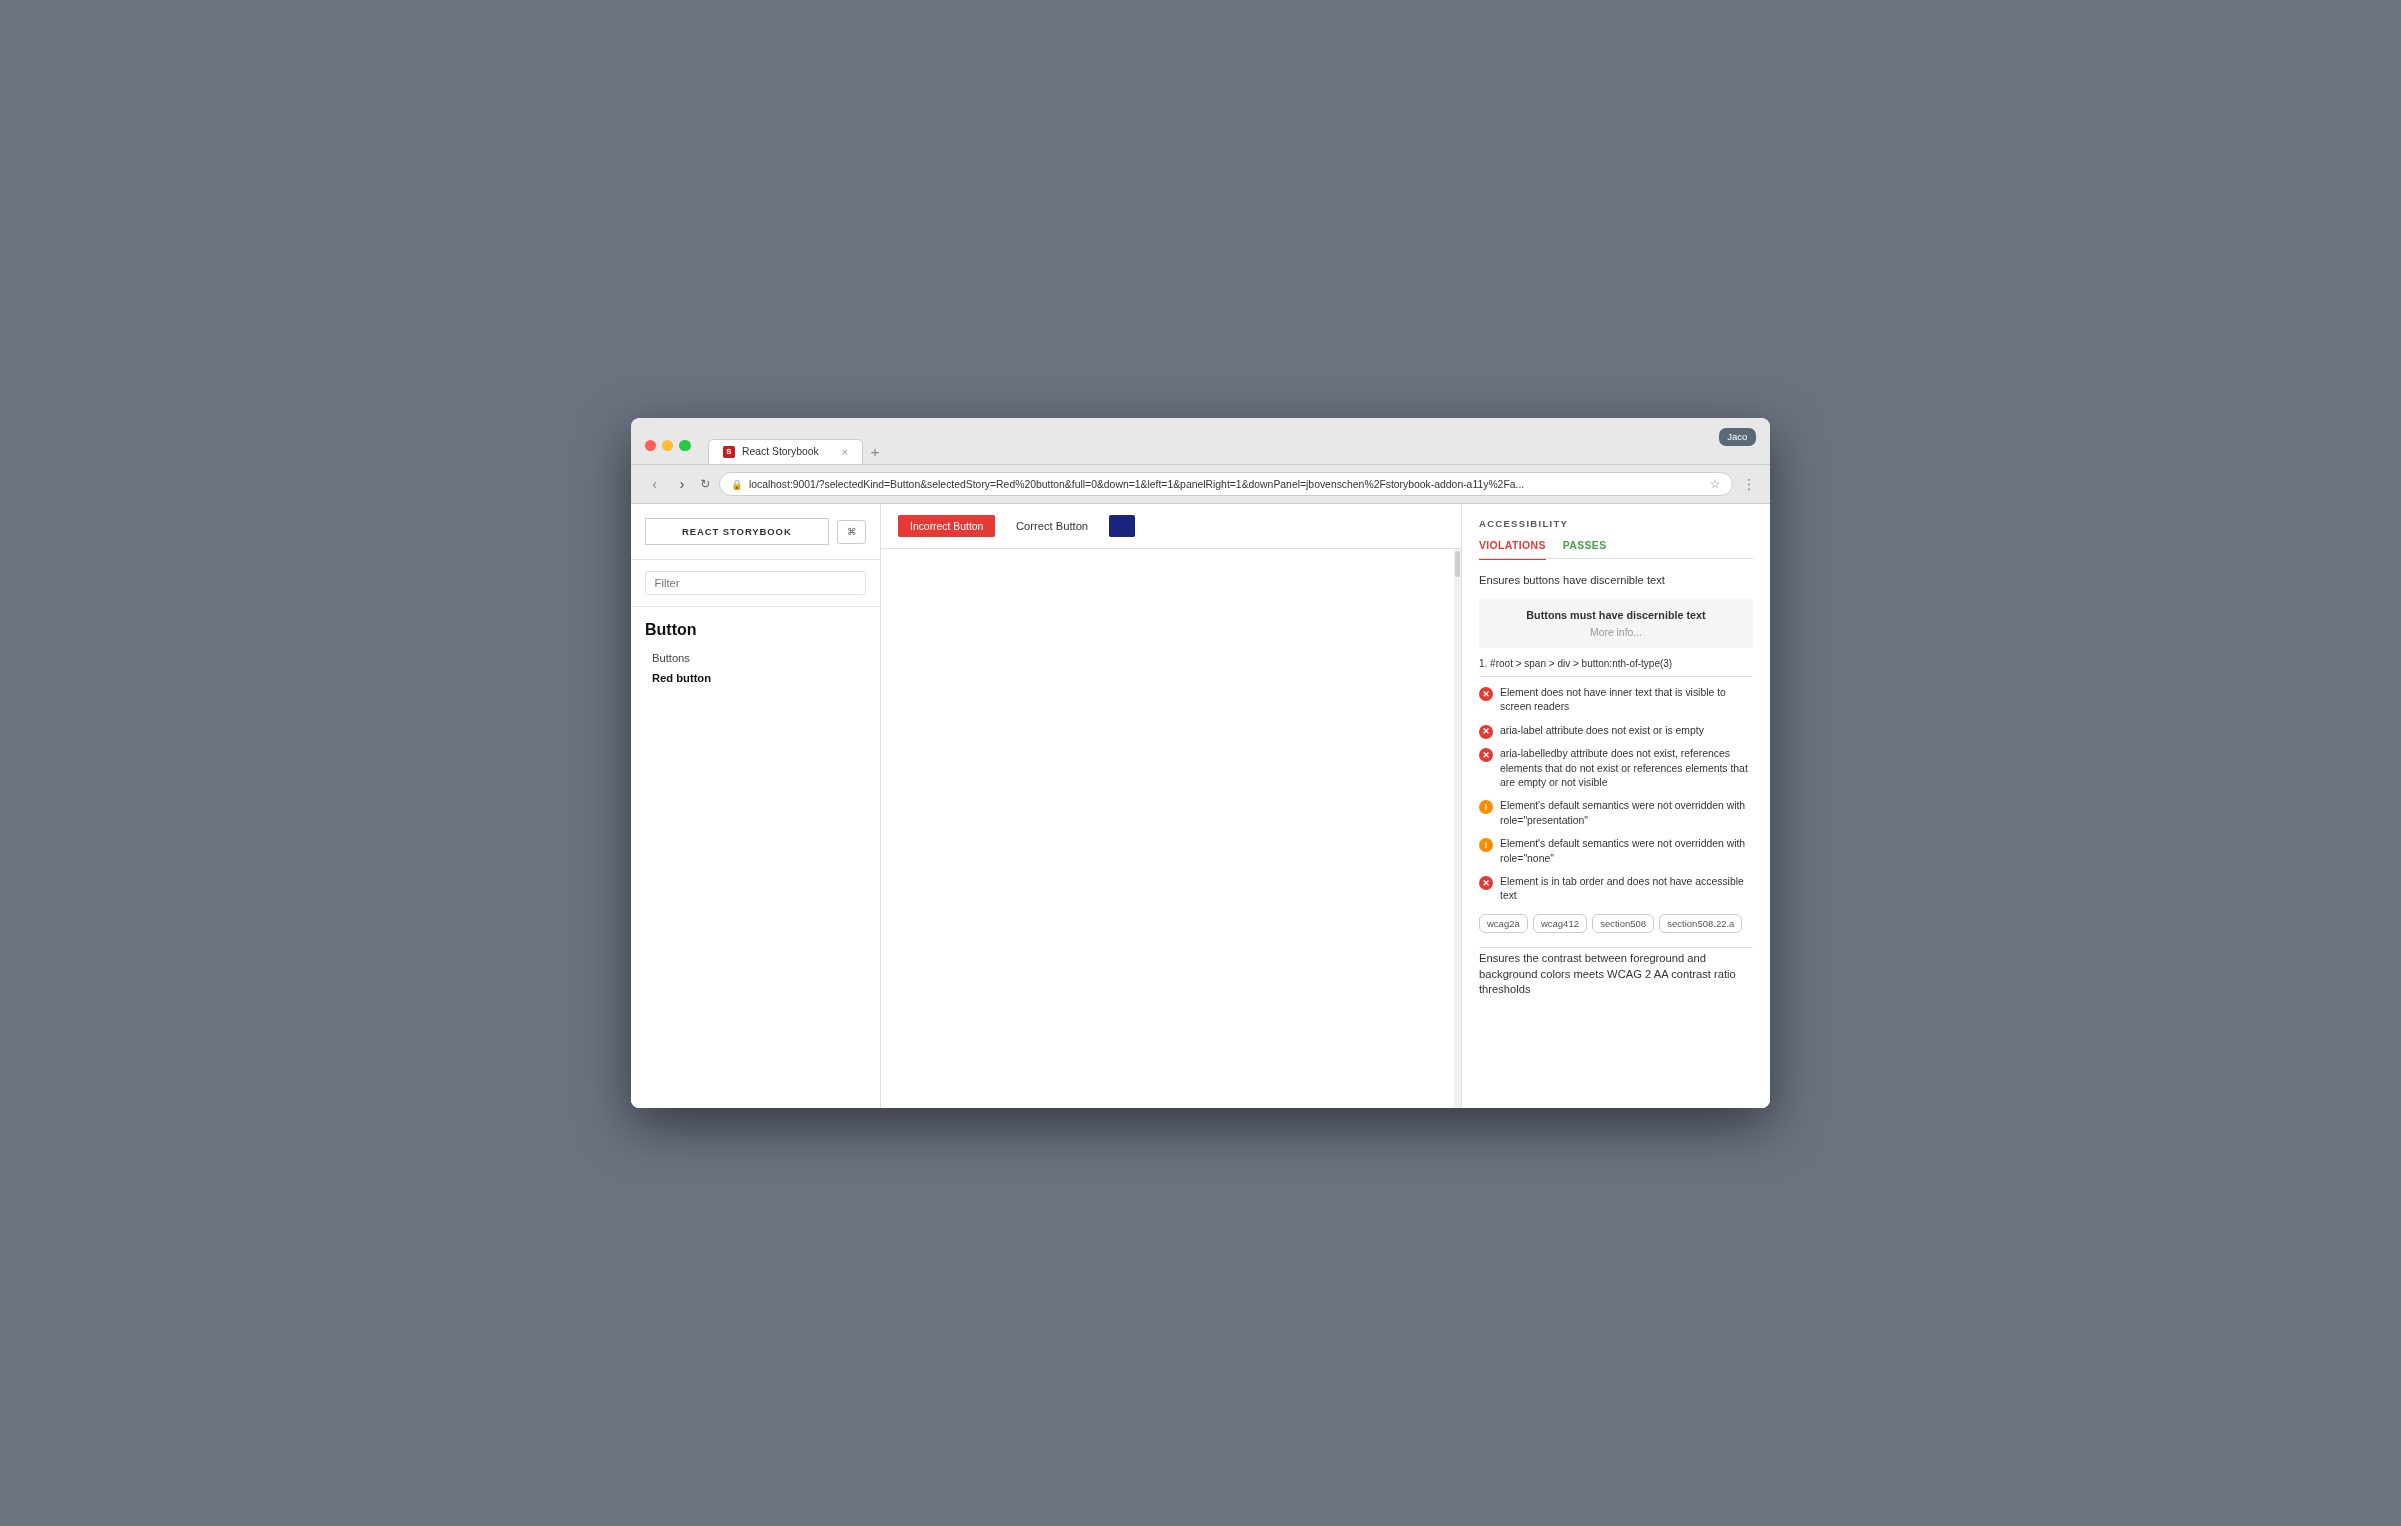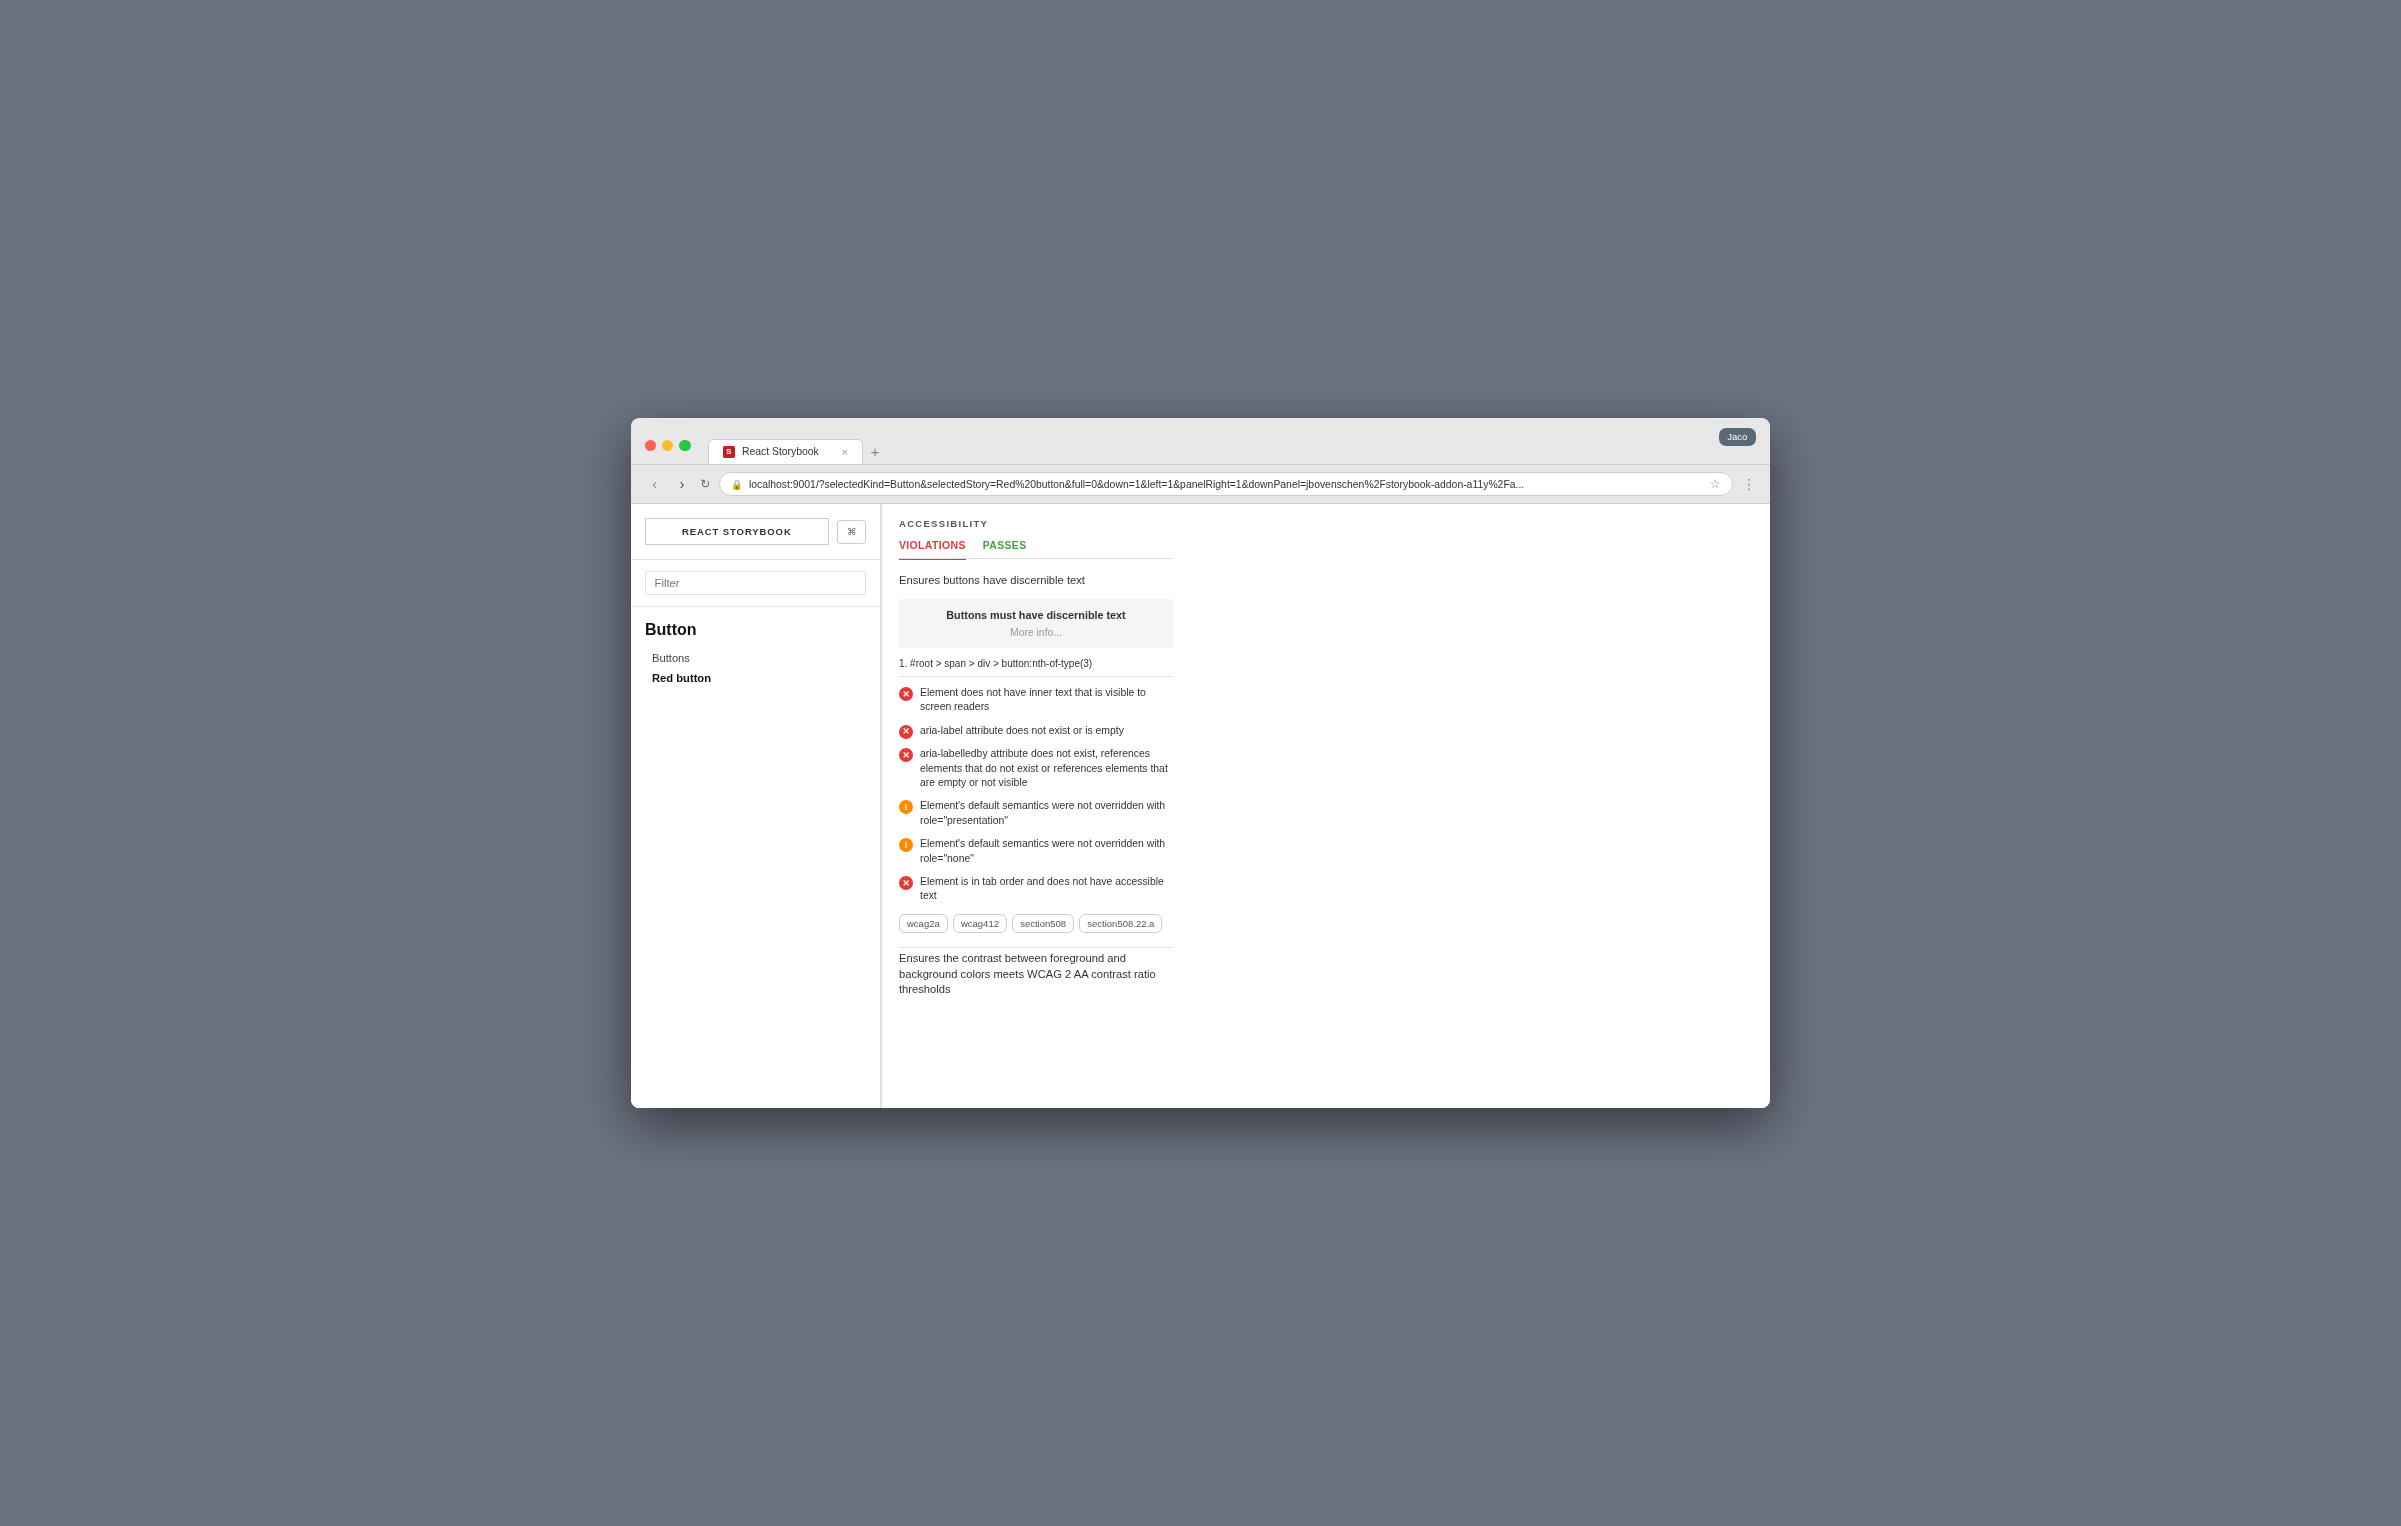--- a/index.html
+++ b/index.html
@@ -517,20 +517,32 @@
         <div class="nav-section-title">Button</div>
         <div class="nav-item">
           <span>Buttons</span>
         </div>
         <div class="nav-item active">
           <span>Red button</span>
         </div>
       </div>
     </div>
 
+    <div class="main-content">
+      <div class="toolbar">
+        <button class="toolbar-btn-incorrect">Incorrect Button</button>
+        <button class="toolbar-btn-correct">Correct Button</button>
+        <div class="toolbar-blue-box"></div>
+      </div>
+      <div class="preview-area">
+        <div class="scrollbar-vertical">
+          <div class="scrollbar-thumb"></div>
+        </div>
+      </div>
+    </div>
 
     <div class="a11y-panel">
       <div class="a11y-header">
         <div class="a11y-title">ACCESSIBILITY</div>
         <div class="a11y-tabs">
           <div class="a11y-tab violations">VIOLATIONS</div>
           <div class="a11y-tab passes">PASSES</div>
         </div>
       </div>
 

